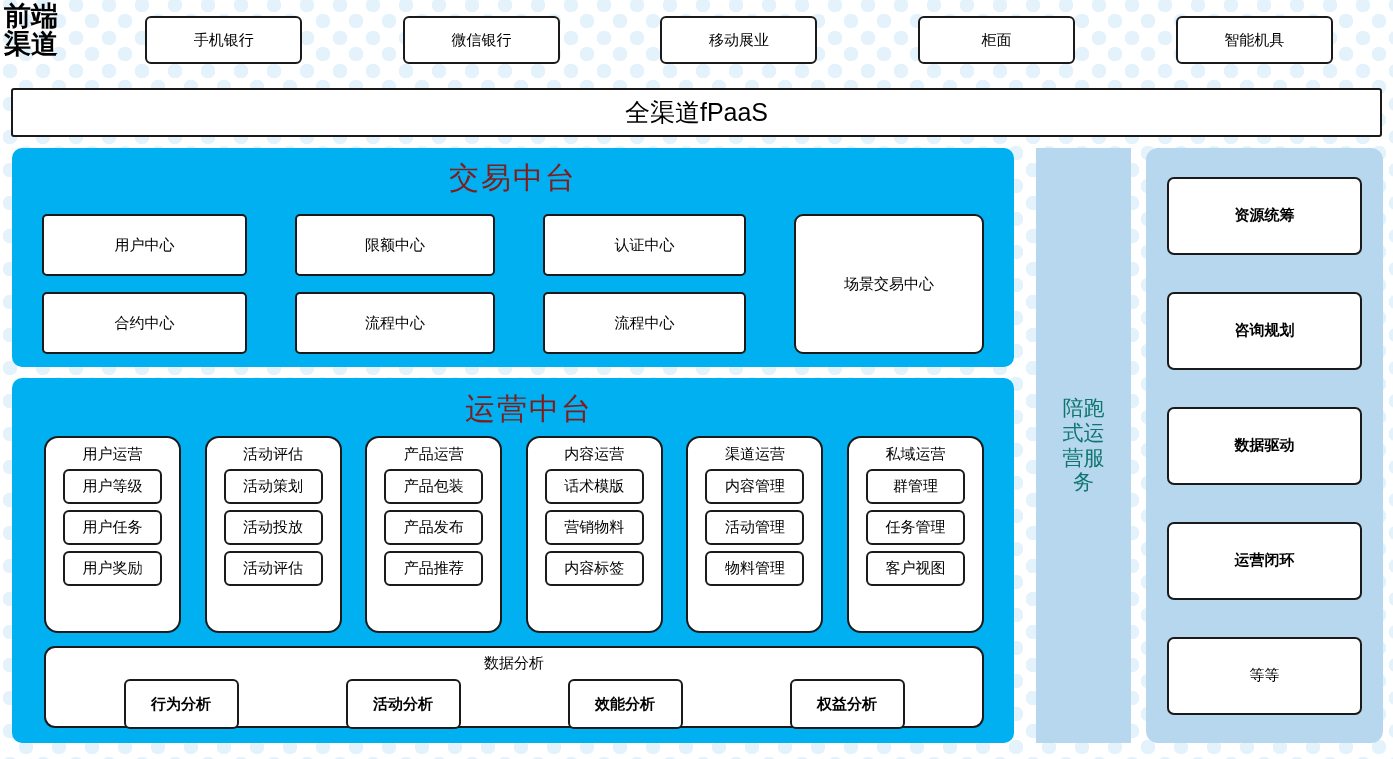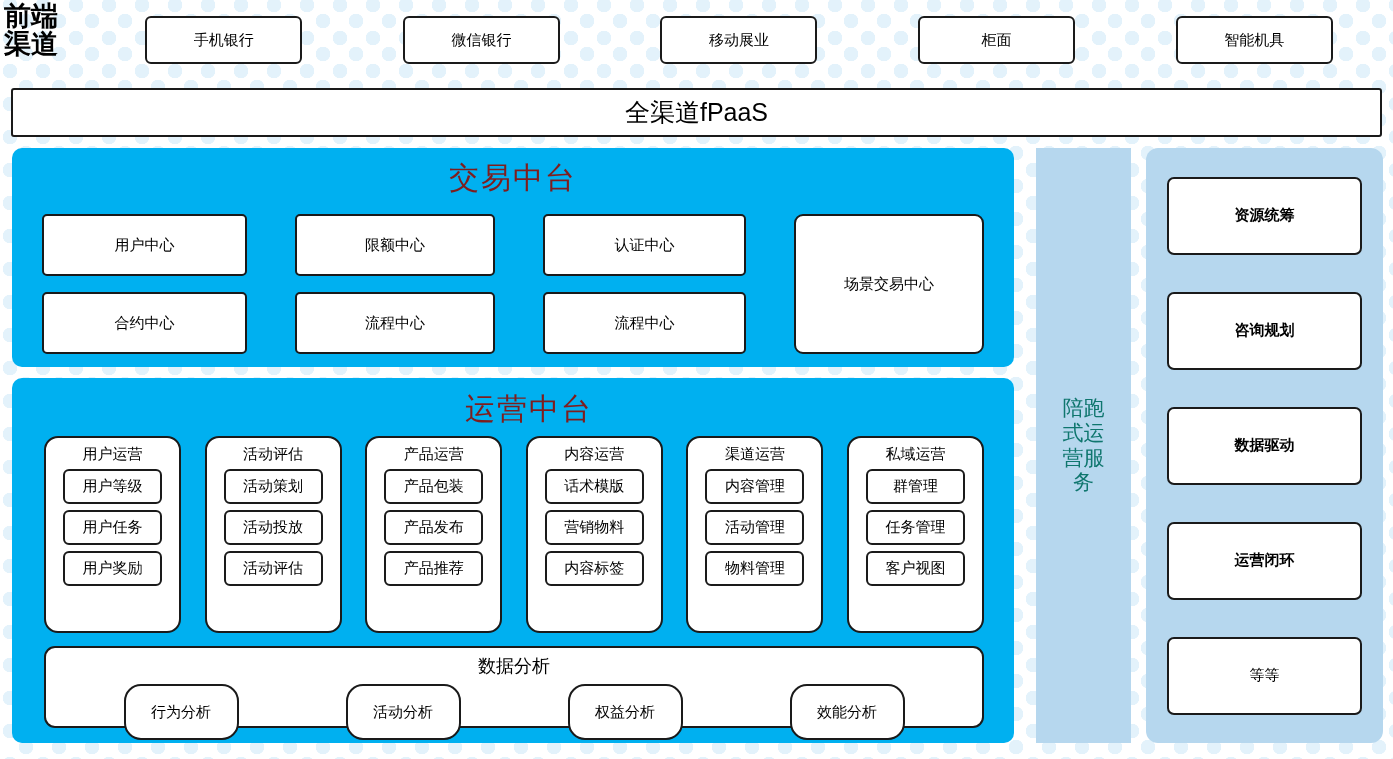--- a/index.html
+++ b/index.html
@@ -175,37 +175,38 @@
     top: 268px;
     width: 940px;
     height: 82px;
     background: #ffffff;
     border: 2.5px solid #1a1a1a;
     border-radius: 11px;
     box-sizing: border-box;
   }
   .data-strip-title {
     text-align: center;
-    font-size: 18px;
+    font-size: 15px;
     margin-top: 6px;
     color: #000;
   }
   .data-items {
     display: flex;
     justify-content: space-around;
     align-items: center;
     margin-top: 6px;
     padding: 0 24px;
   }
   .data-item {
     width: 115px;
-    height: 56px;
+    height: 50px;
     font-size: 15px;
     border-width: 2.5px;
-    border-radius: 17px;
+    border-radius: 6px;
+    font-weight: bold;
   }
 
   
   .accompany {
     position: absolute;
     left: 1036px;
     top: 148px;
     width: 95px;
     height: 595px;
     background: #b6d7ee;
@@ -347,22 +348,22 @@
           <div class="wbox ops-item">客户视图</div>
         </div>
       </div>
     </div>
 
     <div class="data-strip">
       <div class="data-strip-title">数据分析</div>
       <div class="data-items">
         <div class="wbox data-item">行为分析</div>
         <div class="wbox data-item">活动分析</div>
+        <div class="wbox data-item">效能分析</div>
         <div class="wbox data-item">权益分析</div>
-        <div class="wbox data-item">效能分析</div>
       </div>
     </div>
   </div>
 
   <div class="accompany">
     <div class="accompany-text">陪跑式运营服务</div>
   </div>
 
   <div class="service-panel">
     <div class="wbox service-box">资源统筹</div>

